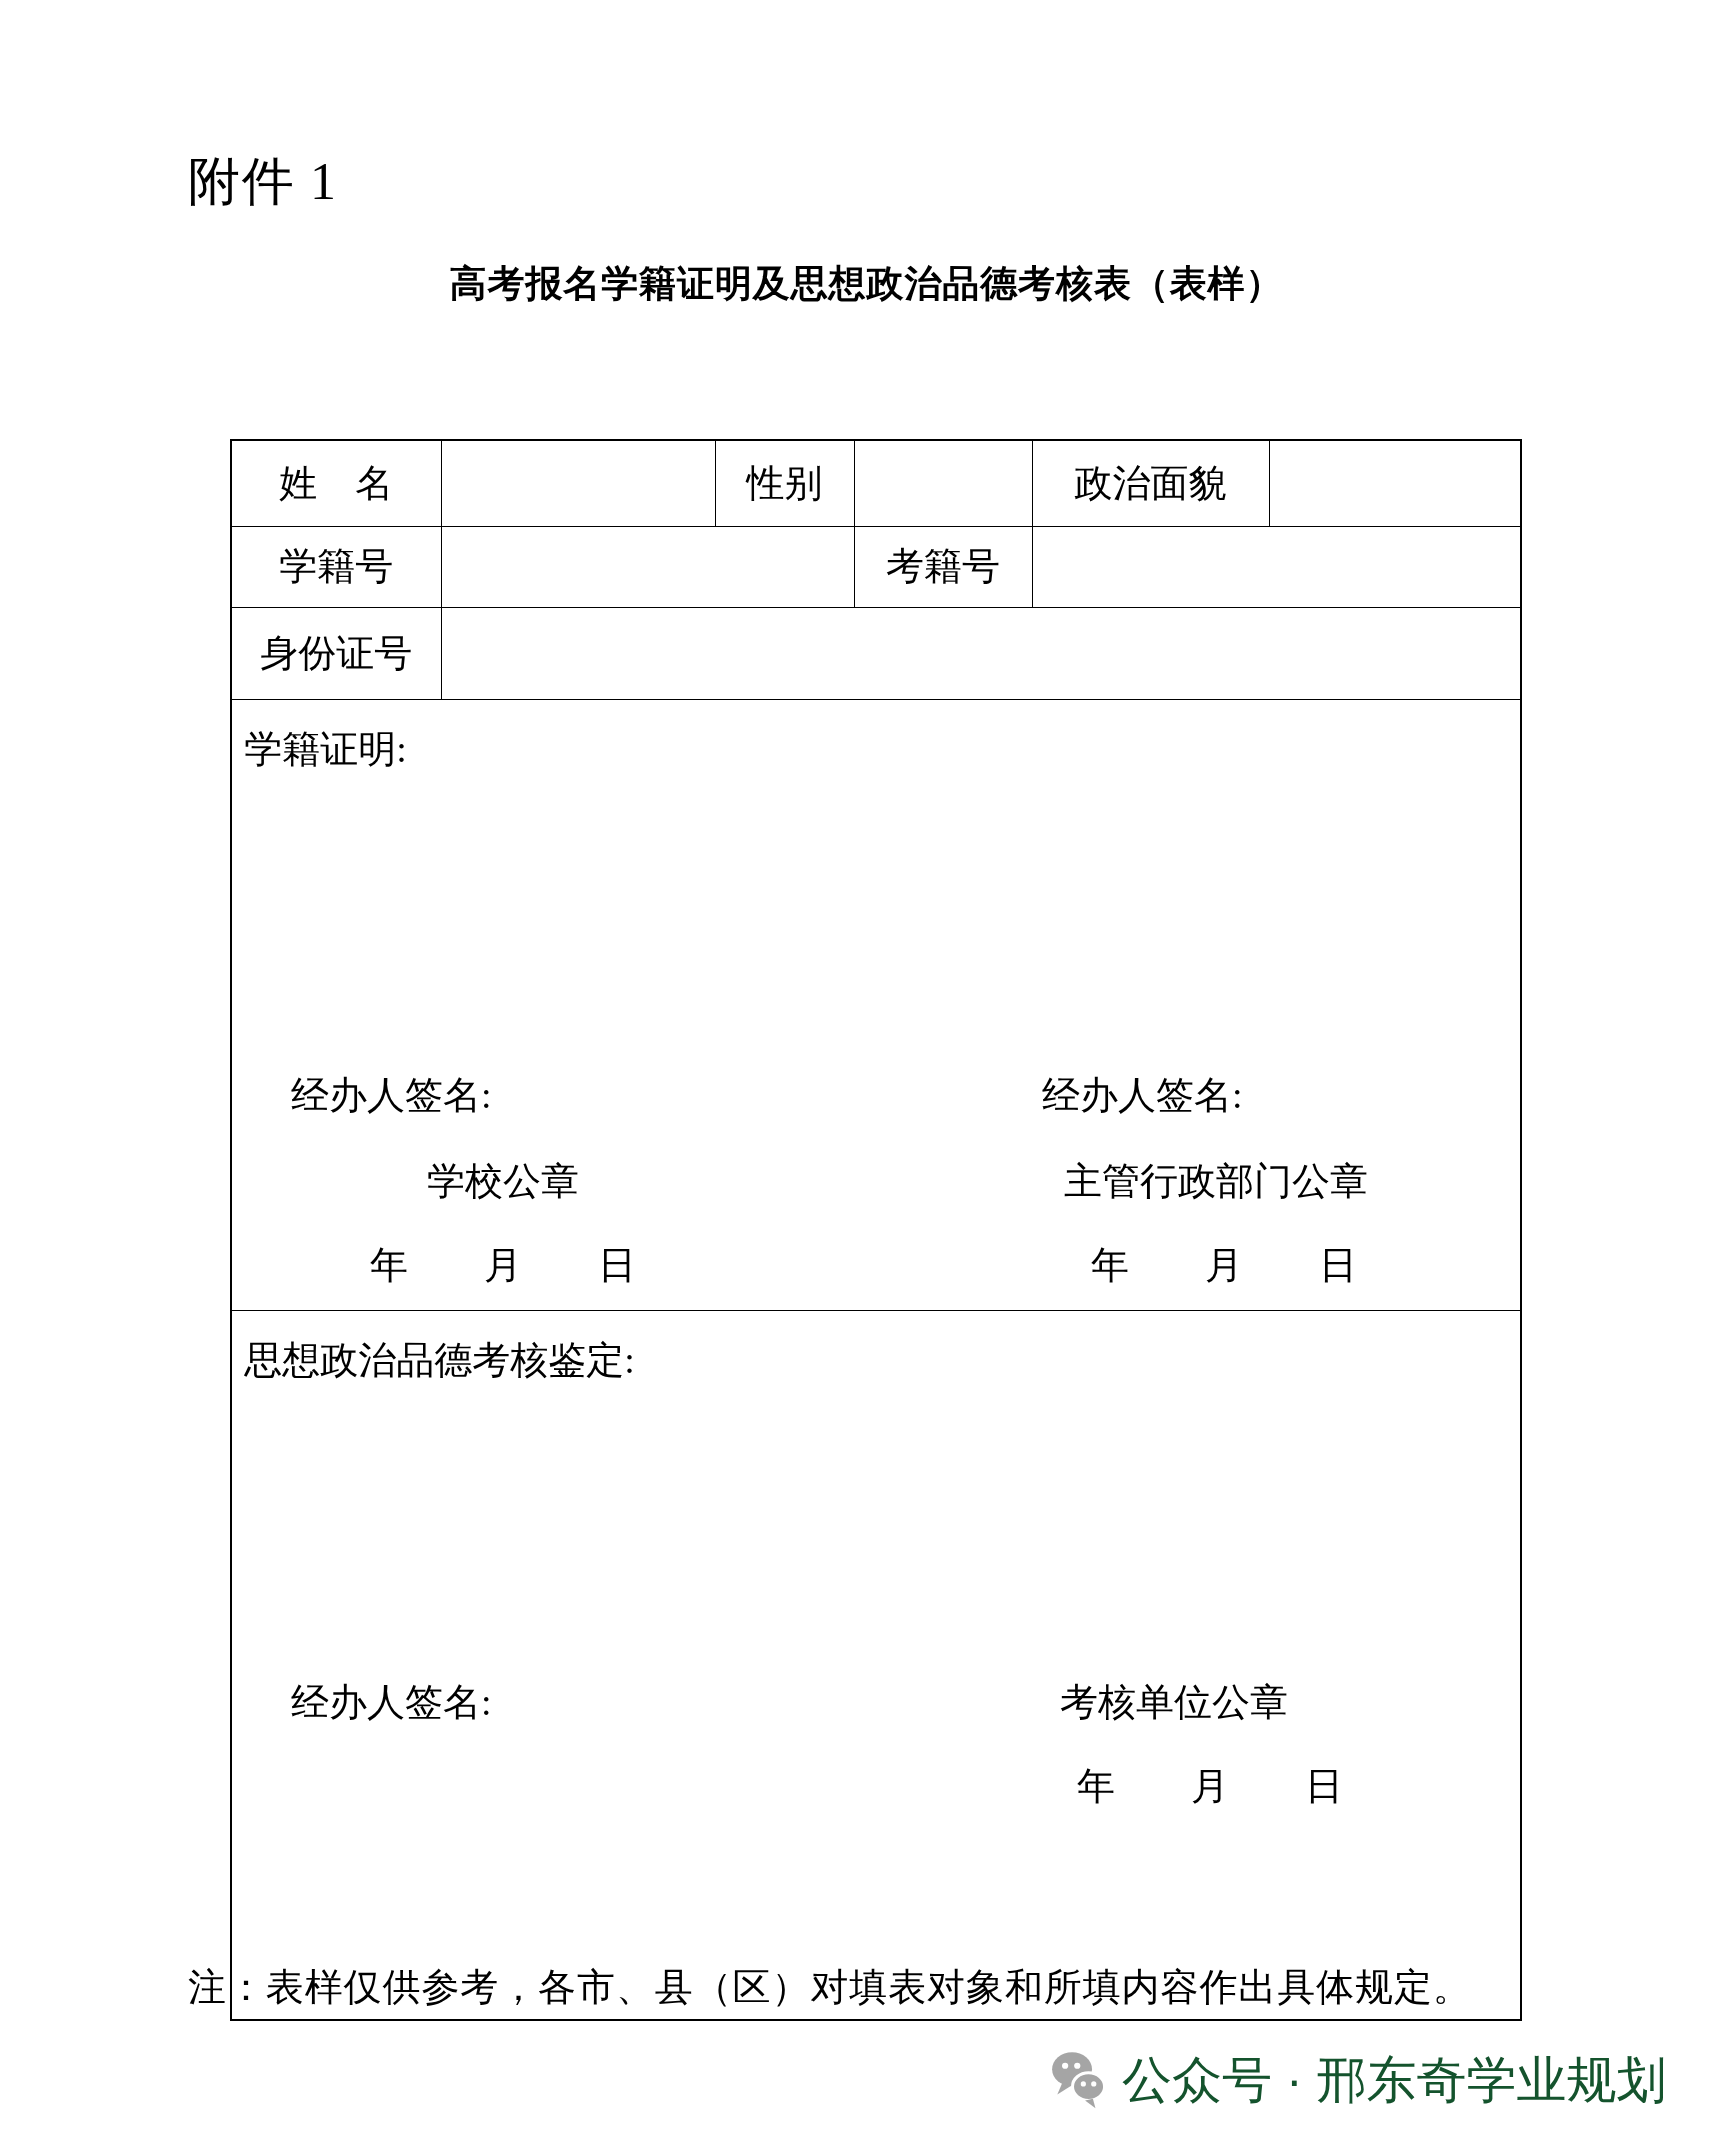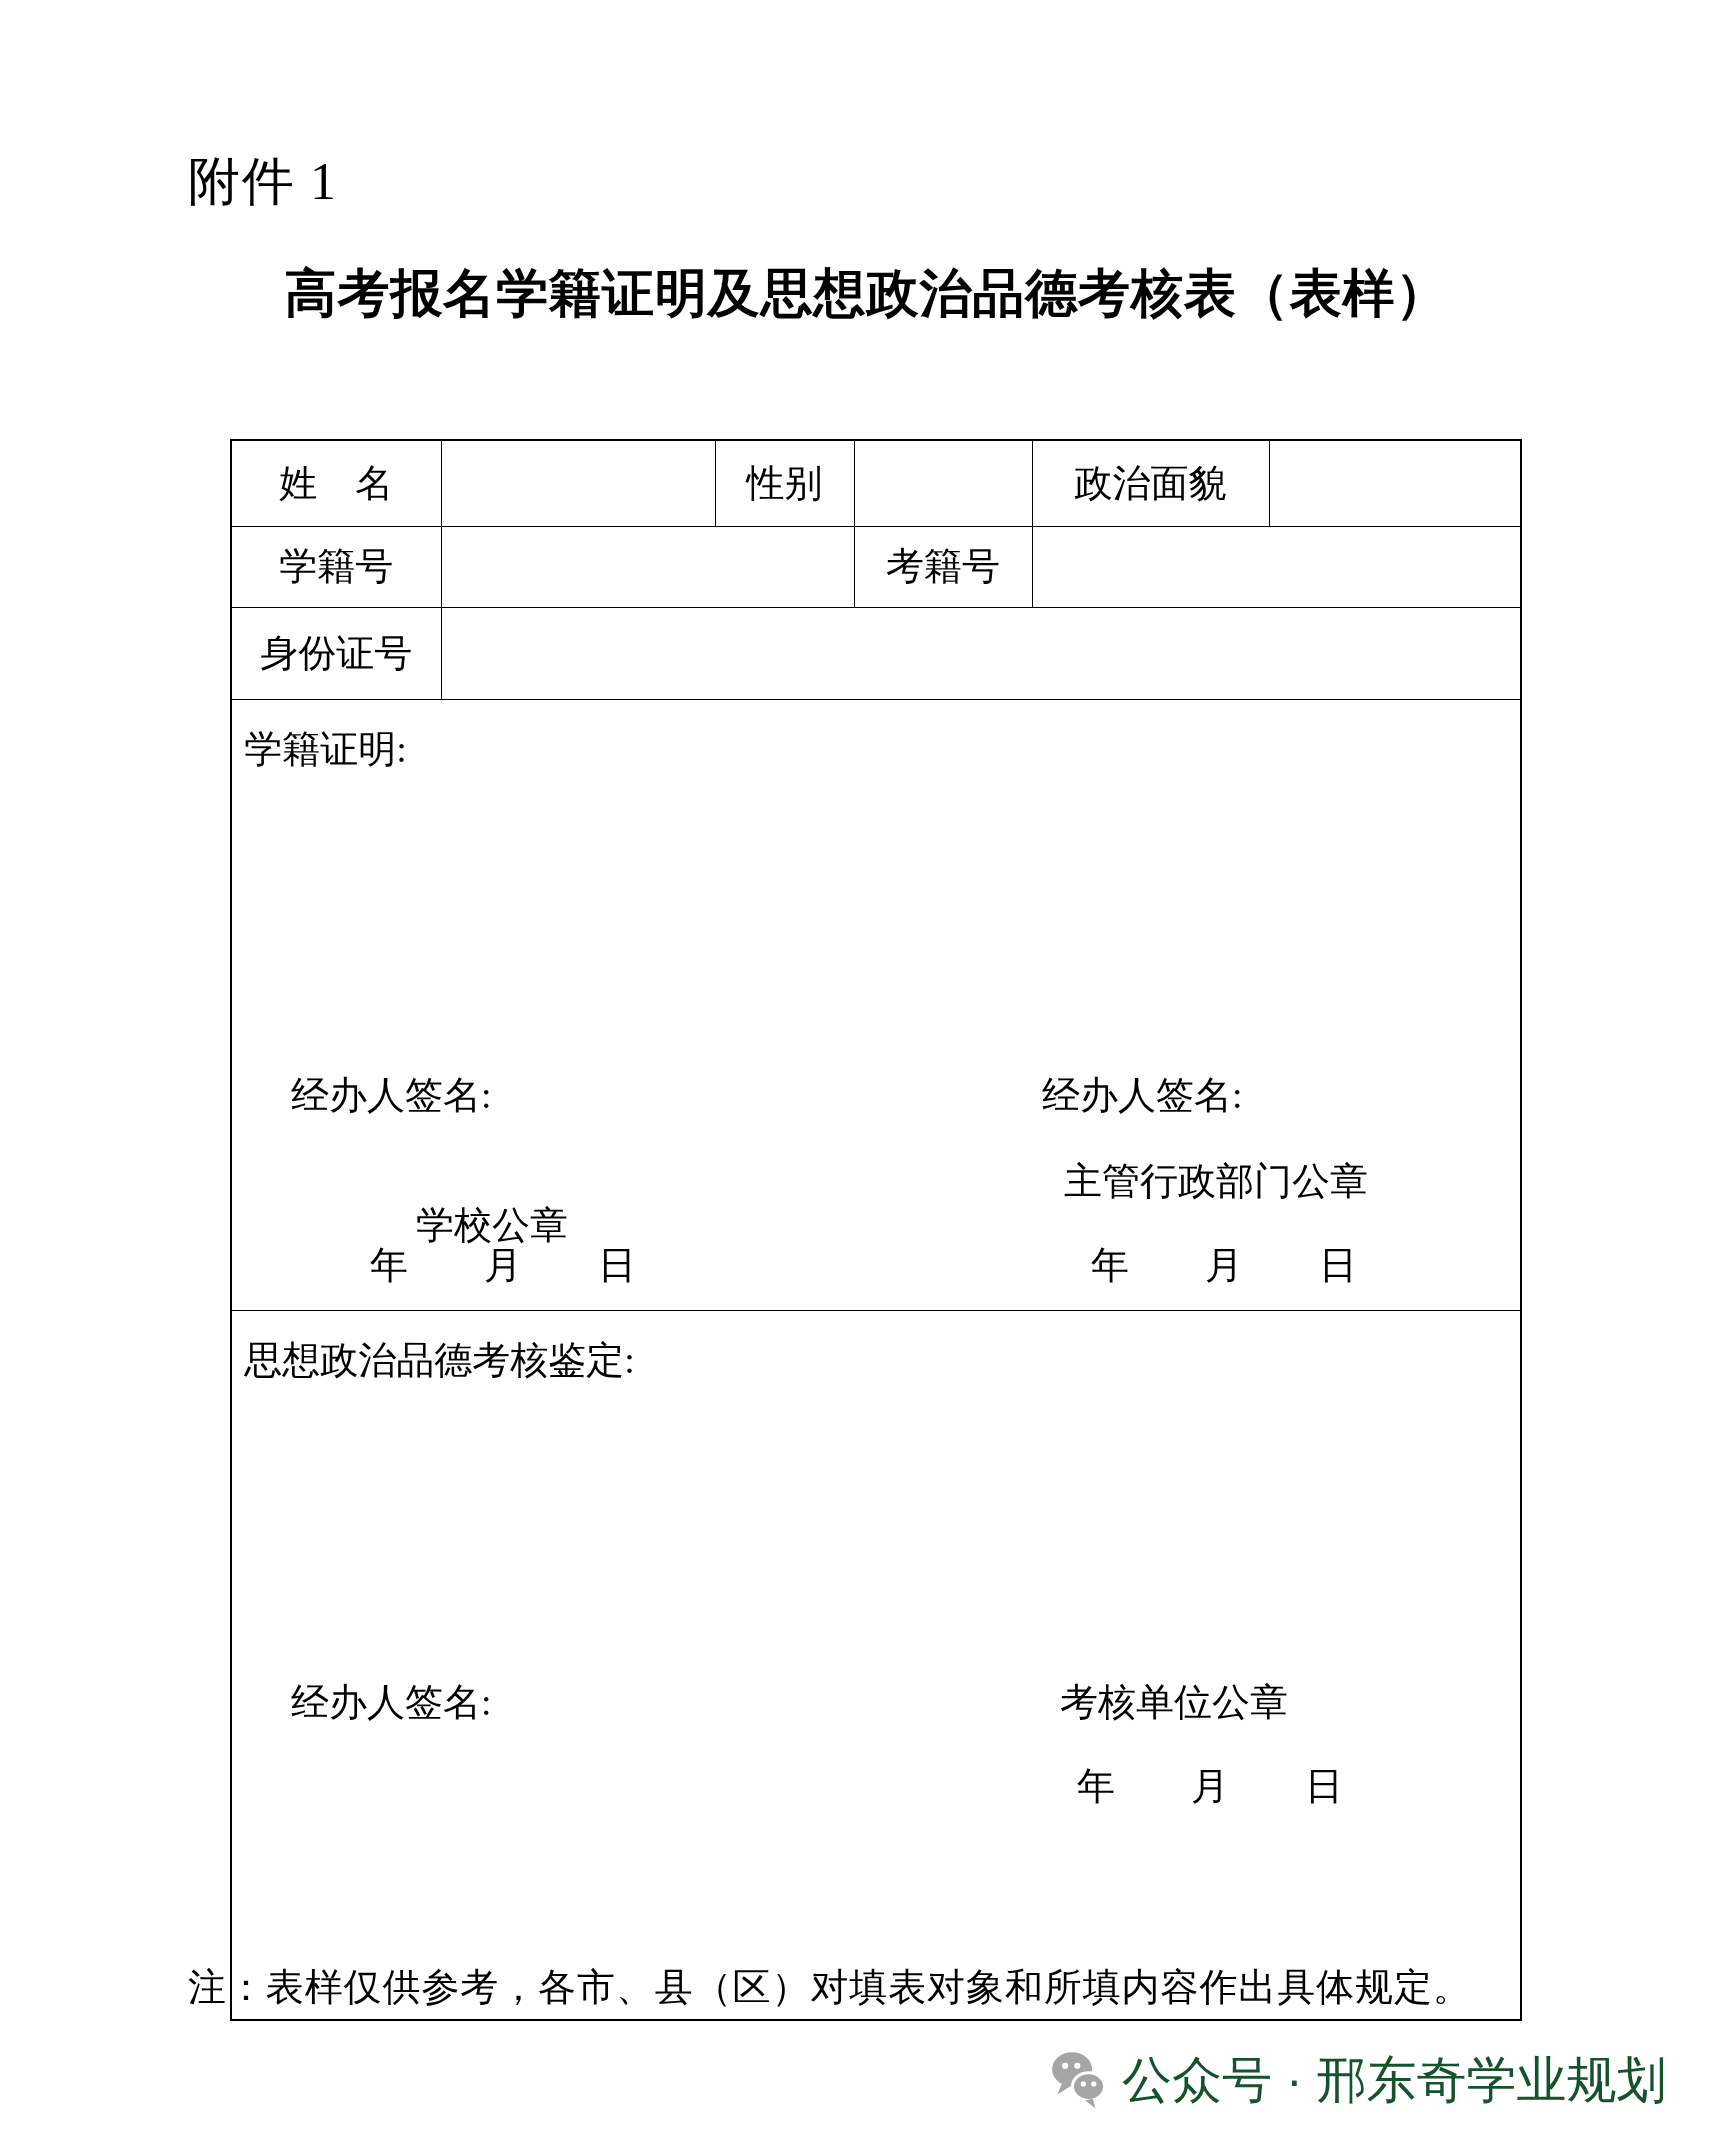--- a/index.html
+++ b/index.html
@@ -12,21 +12,21 @@
     overflow:hidden;
   }
   .attachment{
     position:absolute;left:188px;top:147px;
     font-size:52px;letter-spacing:1.7px;
   }
   .doc-title{
     position:absolute;left:0;top:259px;width:100%;
     text-align:center;
     font-family:"Liberation Sans", sans-serif;
-    font-weight:700;font-size:52px;letter-spacing:0.9px;
+    font-weight:700;font-size:37px;letter-spacing:0.9px;
   }
   table.form{
     position:absolute;left:230px;top:439px;
     width:1290px;
     border-collapse:collapse;table-layout:fixed;
     border:2.6px solid #000;
   }
   table.form td{
     border:1.7px solid #000;
     font-size:38px;
@@ -35,21 +35,21 @@
   }
   td.section{
     position:relative;
     text-align:left;vertical-align:top;
   }
   .abs{position:absolute;white-space:nowrap;font-size:38px;line-height:1.15;}
   .sec-heading{left:12.2px;top:28px;}
   
   .s1-sign-left{left:59px;top:374px;}
   .s1-sign-right{left:810px;top:374px;}
-  .s1-seal-left{left:184px;top:460px;margin-top:44px;}
+  .s1-seal-left{left:195px;top:460px;}
   .s1-seal-right{left:832px;top:460px;}
   .s1-date-left{left:138px;top:544px;}
   .s1-date-right{left:859px;top:544px;}
   
   .s2-sign{left:59px;top:370px;}
   .s2-seal{left:828px;top:370px;}
   .s2-date{left:845px;top:454px;}
   .footnote{
     position:absolute;left:188px;top:1962px;
     font-size:38px;letter-spacing:0.9px;

